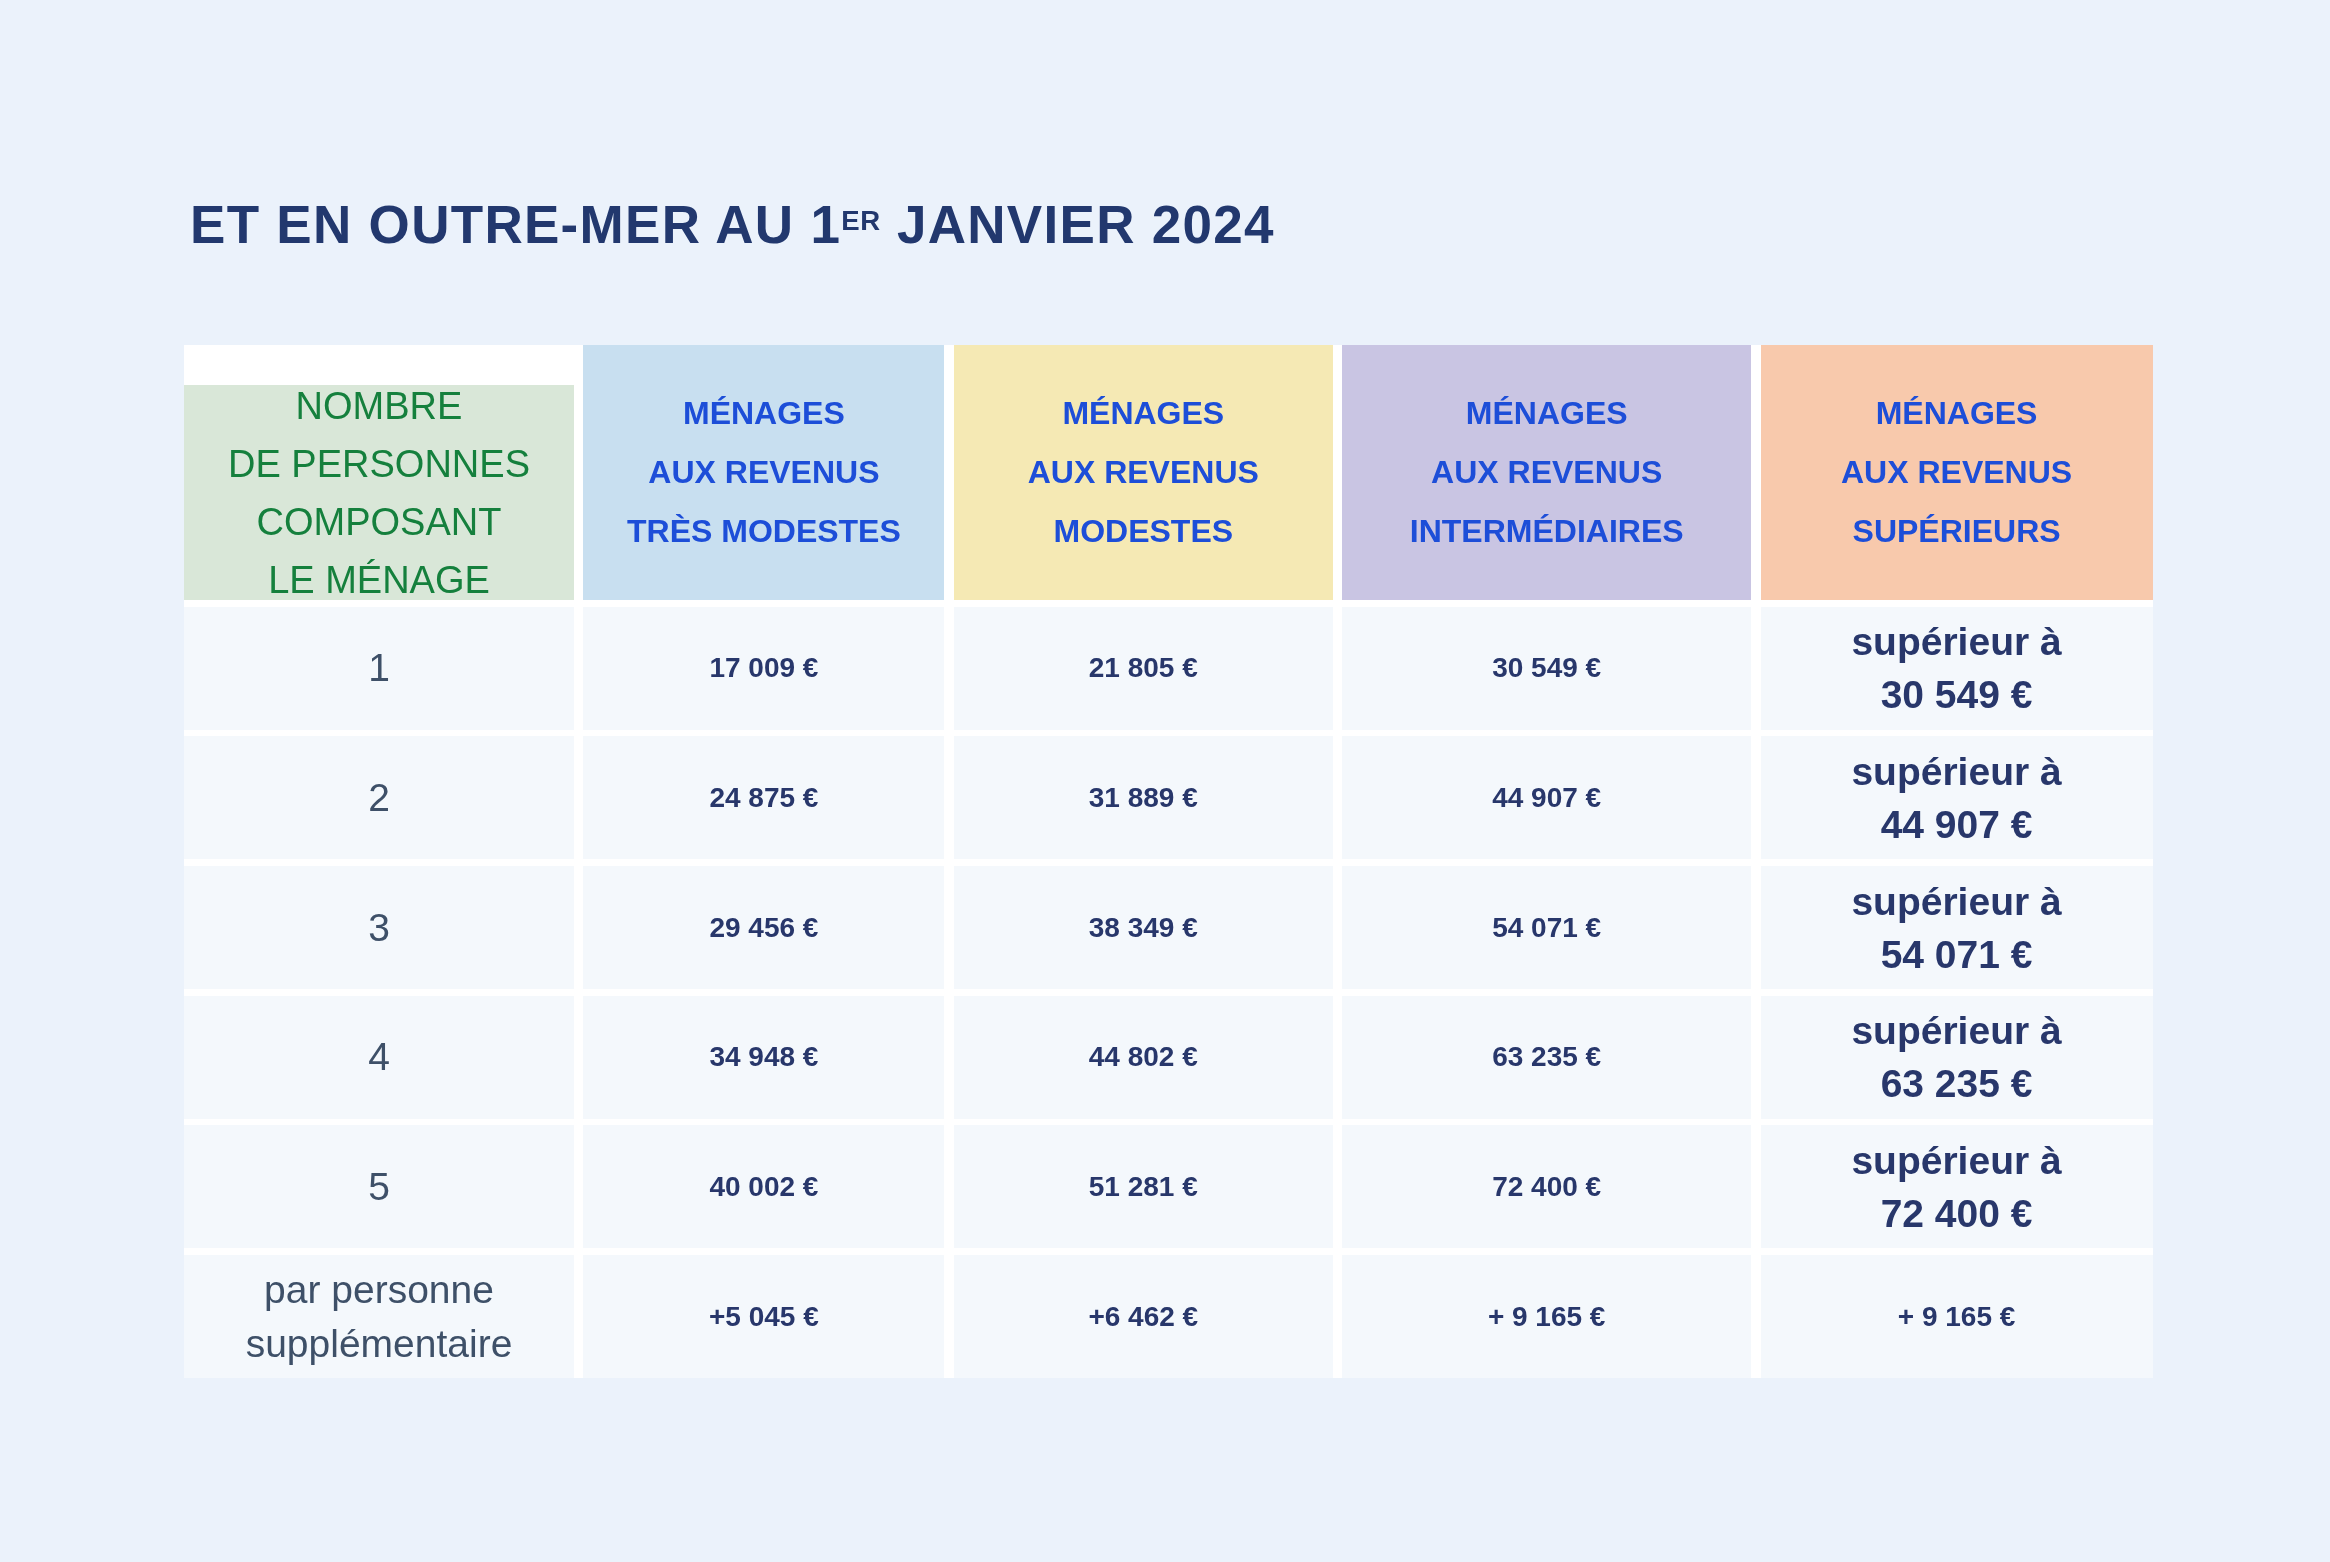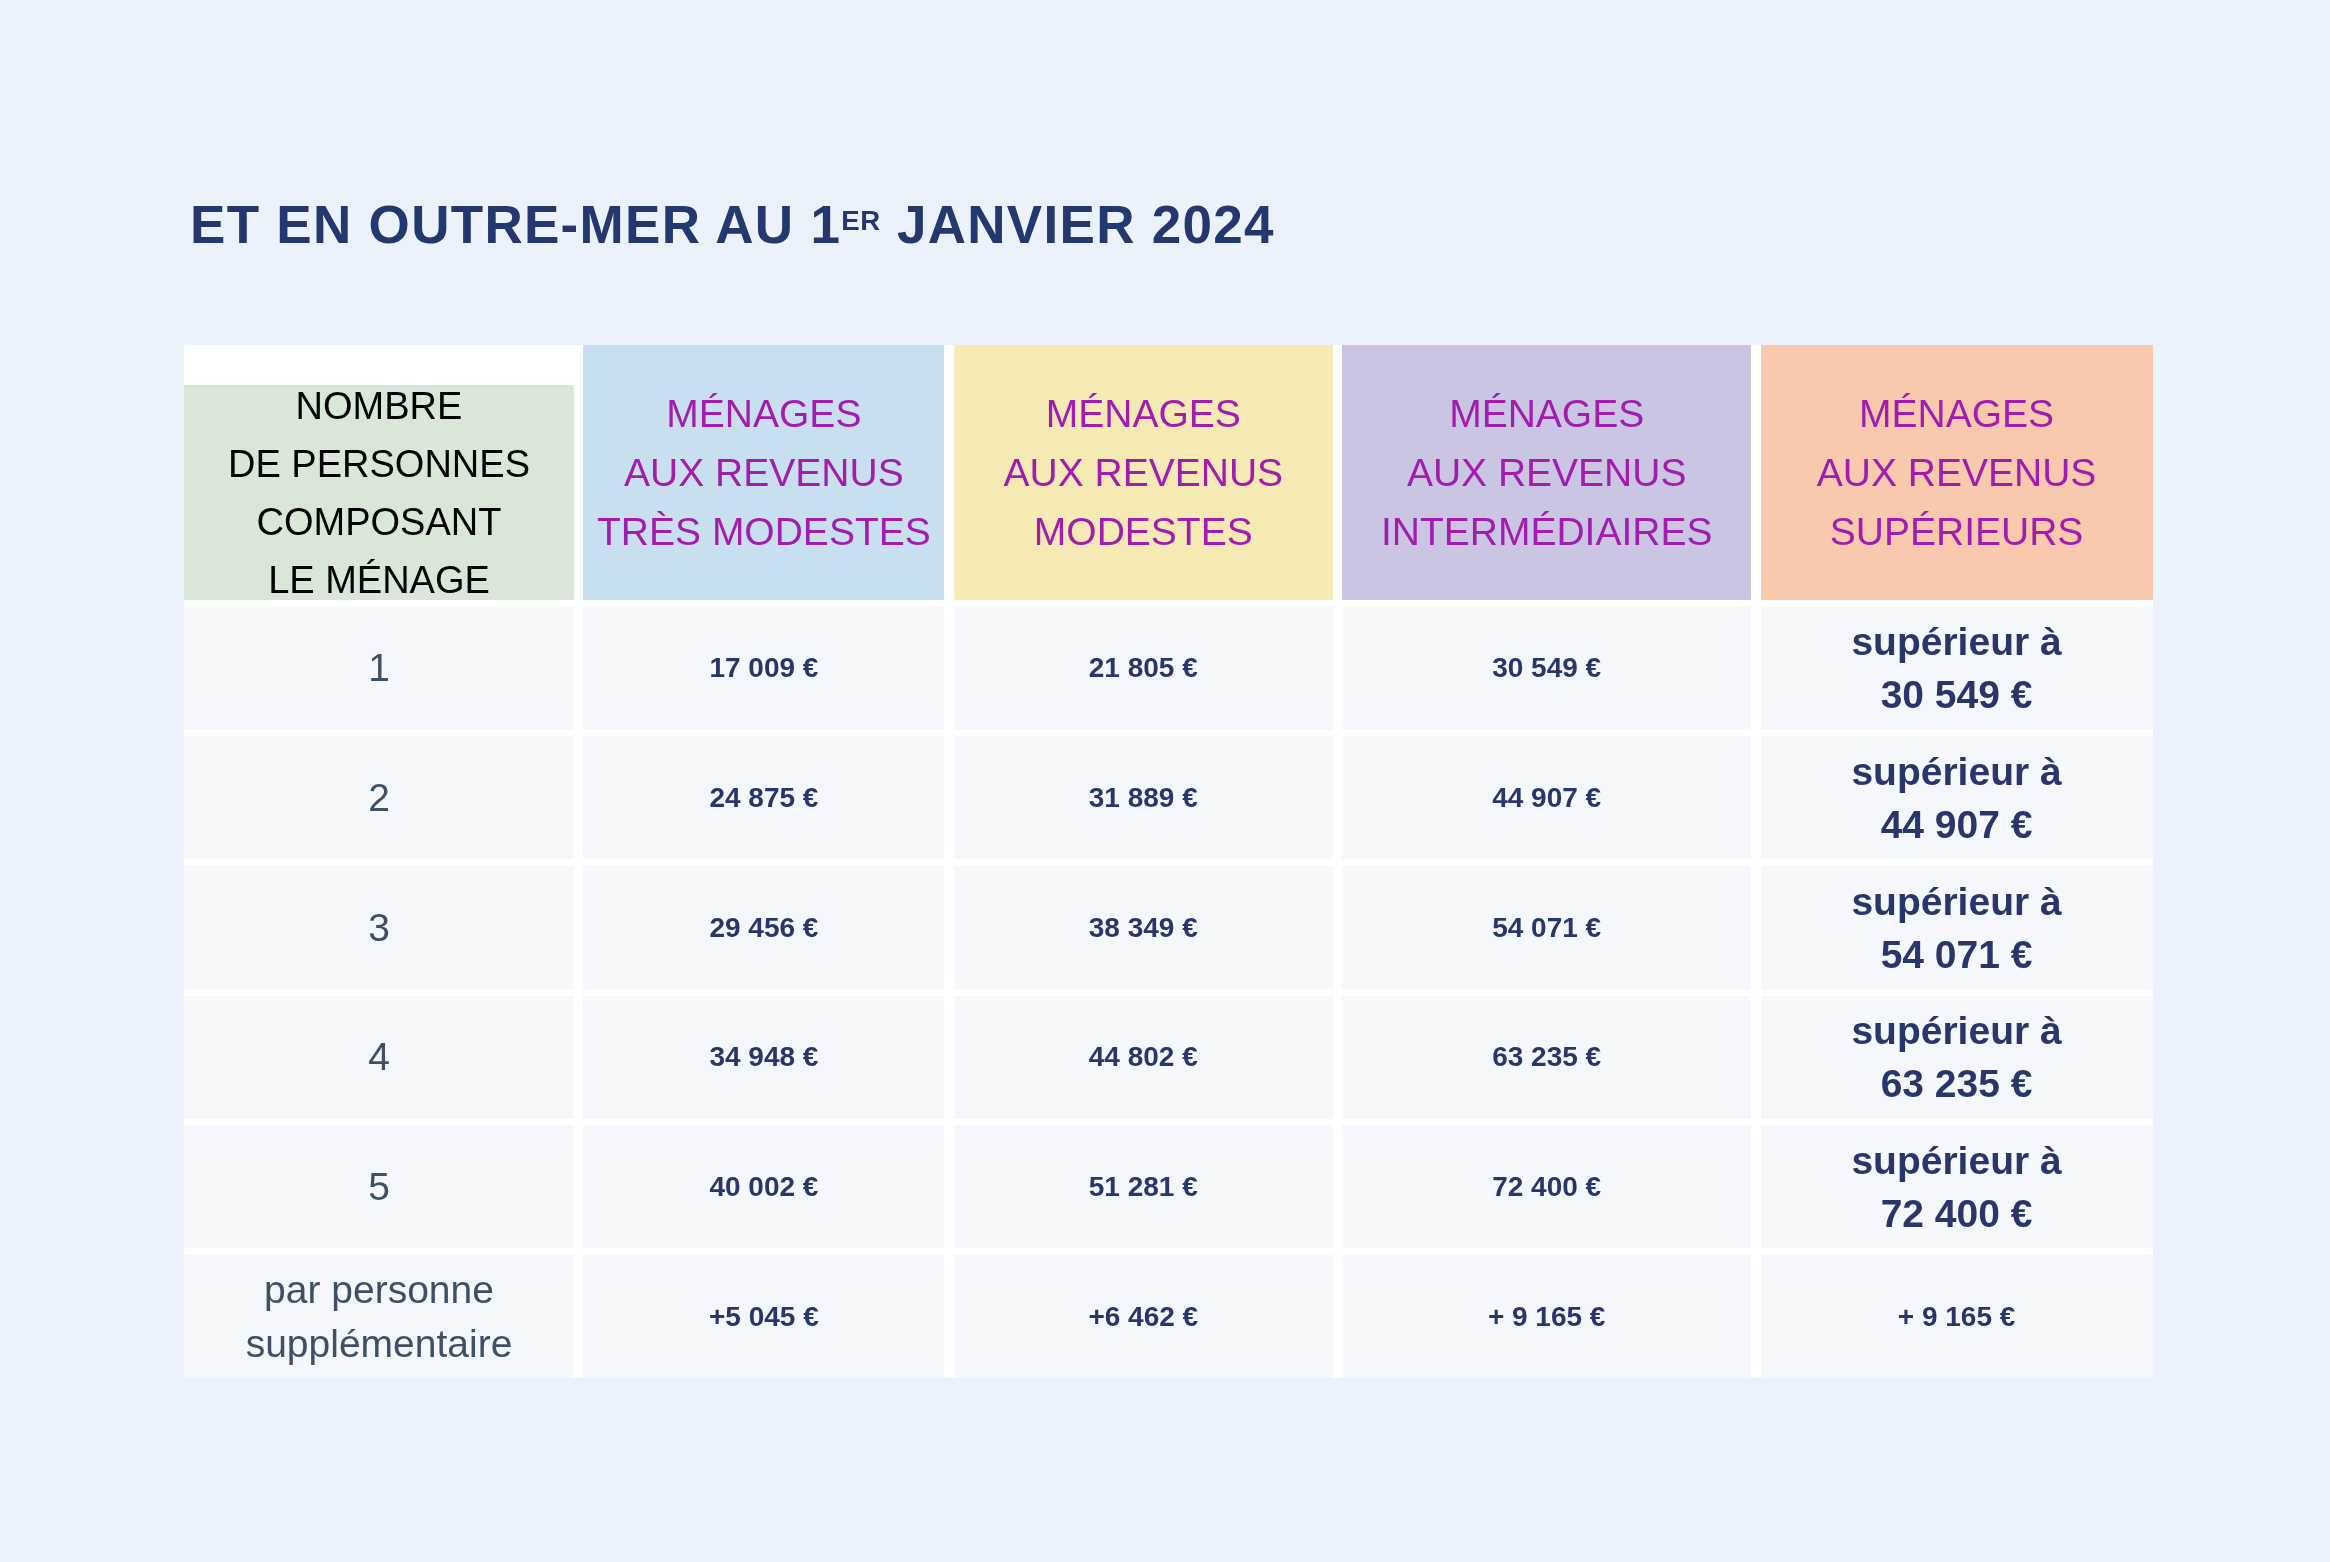--- a/index.html
+++ b/index.html
@@ -41,30 +41,30 @@
     background: #ffffff;
   }
   .cell {
     display: flex;
     align-items: center;
     justify-content: center;
     text-align: center;
     white-space: pre-line;
   }
   .cell.header {
-    font-weight: normal;
-    font-size: 39px;
+    font-weight: bold;
+    font-size: 32px;
     line-height: 59px;
-    color: #a21caf;
+    color: #1d4ed8;
   }
   .cell.header.household {
     font-weight: normal;
     font-size: 38px;
     line-height: 58px;
-    color: #000000;
+    color: #15803d;
     margin-top: 40px;
   }
   .cell.data {
     background: #f4f8fc;
     font-weight: bold;
     font-size: 28px;
     color: #28376b;
   }
   .cell.data.rowlabel {
     font-weight: normal;

